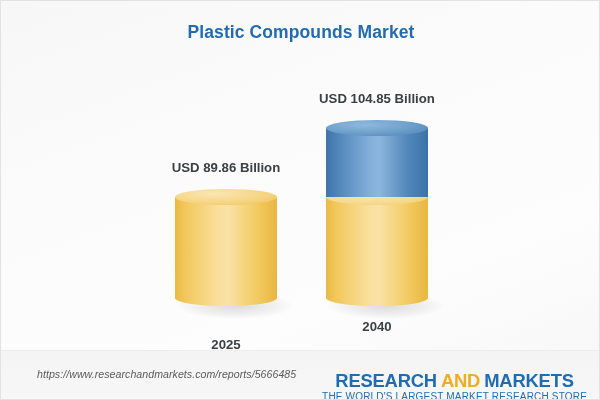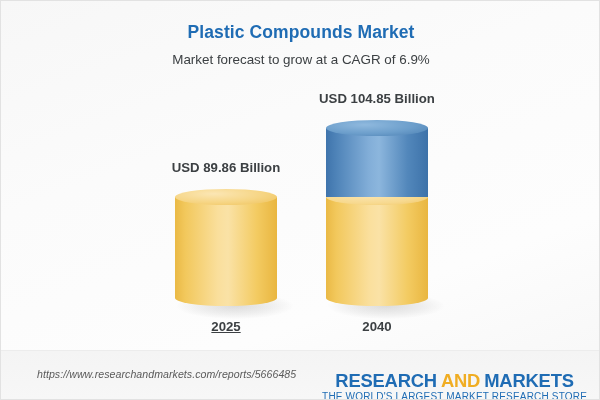--- a/index.html
+++ b/index.html
@@ -183,39 +183,38 @@
     margin-top: 1px;
   }
 </style>
 </head>
 <body>
 
 <div class="poster">
 
   <div class="header">
     <div class="chart-title">Plastic Compounds Market</div>
-    <div class="chart-subtitle">Market forecast to grow at a CAGR of 6.9%</div>
   </div>
 
   <div class="plot">
 
     <div class="ground-shadow" style="left:176px; top:292px; width:116px; height:26px;"></div>
 
     <div class="value-label" style="left:115px; top:159px;">USD 89.86 Billion</div>
 
     <div class="cyl" style="left:174px; top:188px; width:102px; height:125px;">
 
       <div class="cyl-bottom fill-yellow" style="top:101px; height:16px;"></div>
 
       <div class="cyl-body fill-yellow" style="top:8px; height:101px;"></div>
 
       <div class="cyl-top top-yellow" style="top:0px; height:16px;"></div>
     </div>
 
-    <div class="cat-label" style="left:125px; top:318px;text-decoration:underline;">2025</div>
+    <div class="cat-label" style="left:125px; top:336px;text-decoration:underline;">2025</div>
 
     <div class="ground-shadow" style="left:327px; top:292px; width:116px; height:26px;"></div>
 
     <div class="value-label" style="left:266px; top:90px;">USD 104.85 Billion</div>
 
     <div class="cyl" style="left:325px; top:119px; width:102px; height:194px;">
 
       <div class="cyl-bottom fill-yellow" style="top:170px; height:16px;"></div>
 
       <div class="cyl-body fill-yellow" style="top:77px; height:101px;"></div>

